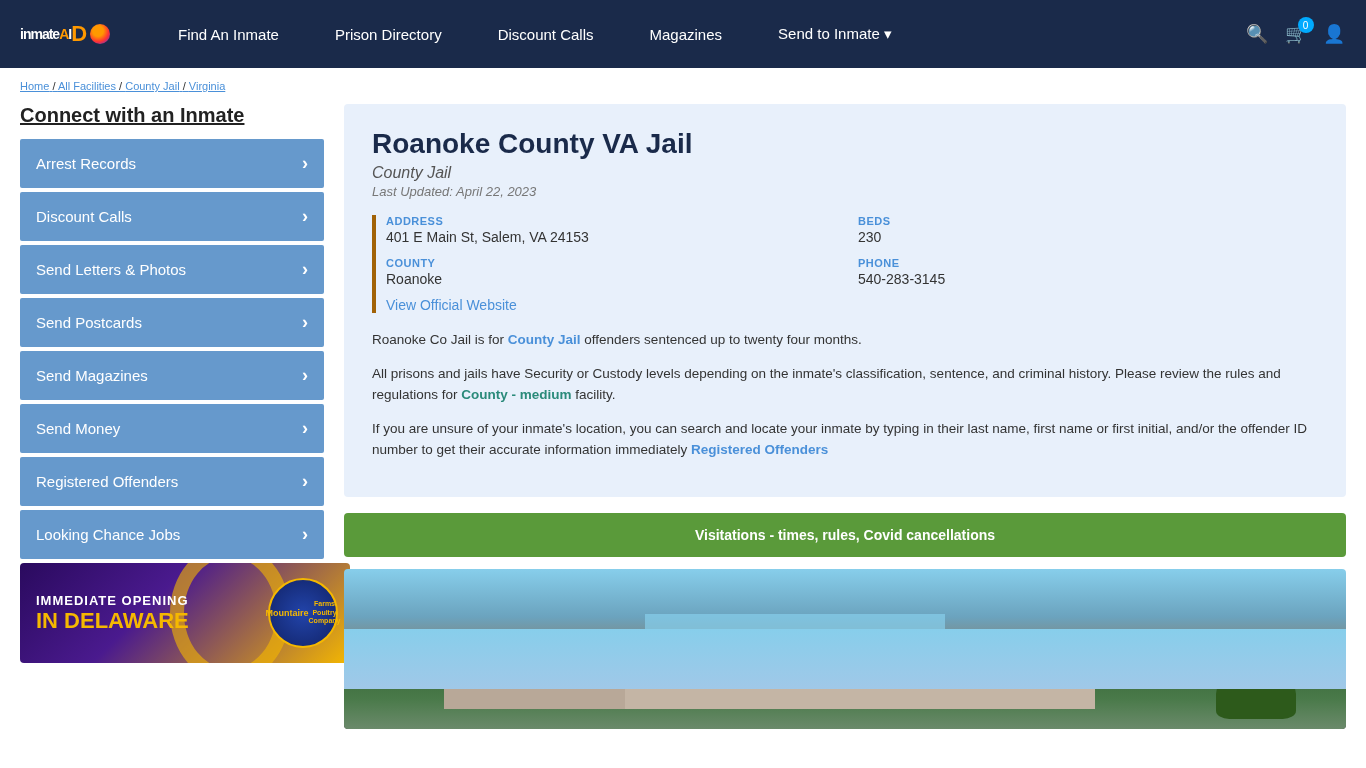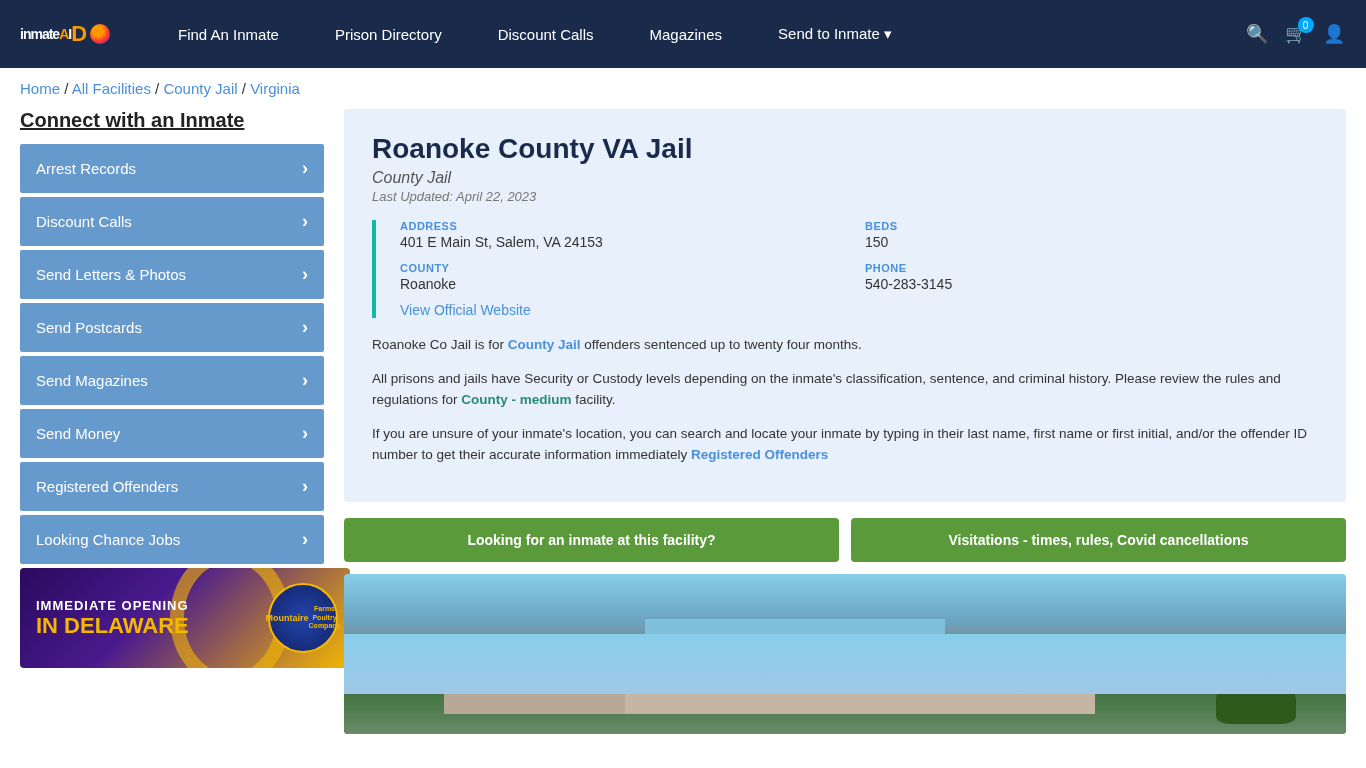--- a/index.html
+++ b/index.html
@@ -67,22 +67,23 @@
       color: #fff;
       font-size: 10px;
       border-radius: 50%;
       width: 16px; height: 16px;
       display: flex; align-items: center; justify-content: center;
     }
 
     
     .breadcrumb {
       padding: 12px 20px;
-      font-size: 15px;
+      font-size: 11px;
       color: #4a90d9;
+      text-decoration: underline;
     }
     .breadcrumb a { color: #4a90d9; text-decoration: none; }
     .breadcrumb span { color: #333; }
 
     
     .main-layout {
       display: flex;
       padding: 0 20px 20px 20px;
       gap: 20px;
     }
@@ -201,22 +202,22 @@
       font-style: italic;
       margin-bottom: 2px;
     }
     .facility-updated {
       font-size: 13px;
       color: #777;
       font-style: italic;
       margin-bottom: 16px;
     }
     .facility-info {
-      border-left: 4px solid #14b8a6;
-      padding-left: 24px;
+      border-left: 4px solid #a16207;
+      padding-left: 10px;
       margin-bottom: 16px;
     }
     .info-grid {
       display: grid;
       grid-template-columns: 1fr 1fr;
       gap: 12px;
     }
     .info-label {
       font-size: 11px;
       font-weight: bold;
@@ -377,21 +378,21 @@
       <p class="facility-updated">Last Updated: April 22, 2023</p>
 
       <div class="facility-info">
         <div class="info-grid">
           <div>
             <div class="info-label">ADDRESS</div>
             <div class="info-value">401 E Main St, Salem, VA 24153</div>
           </div>
           <div>
             <div class="info-label">BEDS</div>
-            <div class="info-value">150</div>
+            <div class="info-value">230</div>
           </div>
           <div>
             <div class="info-label">COUNTY</div>
             <div class="info-value">Roanoke</div>
           </div>
           <div>
             <div class="info-label">PHONE</div>
             <div class="info-value">540-283-3145</div>
           </div>
         </div>
@@ -405,21 +406,20 @@
         <p>
           All prisons and jails have Security or Custody levels depending on the inmate's classification, sentence, and criminal history. Please review the rules and regulations for <a class="link-teal">County - medium</a> facility.
         </p>
         <p>
           If you are unsure of your inmate's location, you can search and locate your inmate by typing in their last name, first name or first initial, and/or the offender ID number to get their accurate information immediately <a class="link-blue">Registered Offenders</a>
         </p>
       </div>
     </div>
 
     <div class="cta-buttons">
-      <button class="cta-btn">Looking for an inmate at this facility?</button>
       <button class="cta-btn">Visitations - times, rules, Covid cancellations</button>
     </div>
 
     <div class="facility-photo">
       <div class="photo-buildings">
         <div style="position:absolute;bottom:0;left:0;right:0;height:100px;background:linear-gradient(0deg,#6b8a6b 0%,#4a7a4a 30%,#3a6a3a 60%);"></div>
         <div style="position:absolute;bottom:20px;left:20%;width:55%;height:65px;background:#c4b5a5;border-radius:2px 2px 0 0;"></div>
         <div style="position:absolute;bottom:20px;left:10%;width:18%;height:45px;background:#b8a898;"></div>
         <div style="position:absolute;bottom:40px;left:22%;width:50%;height:20px;background:#2a3a2a;"></div>
         <div style="position:absolute;bottom:85px;left:30%;width:30%;height:30px;background:#87CEEB;opacity:0.7;"></div>

